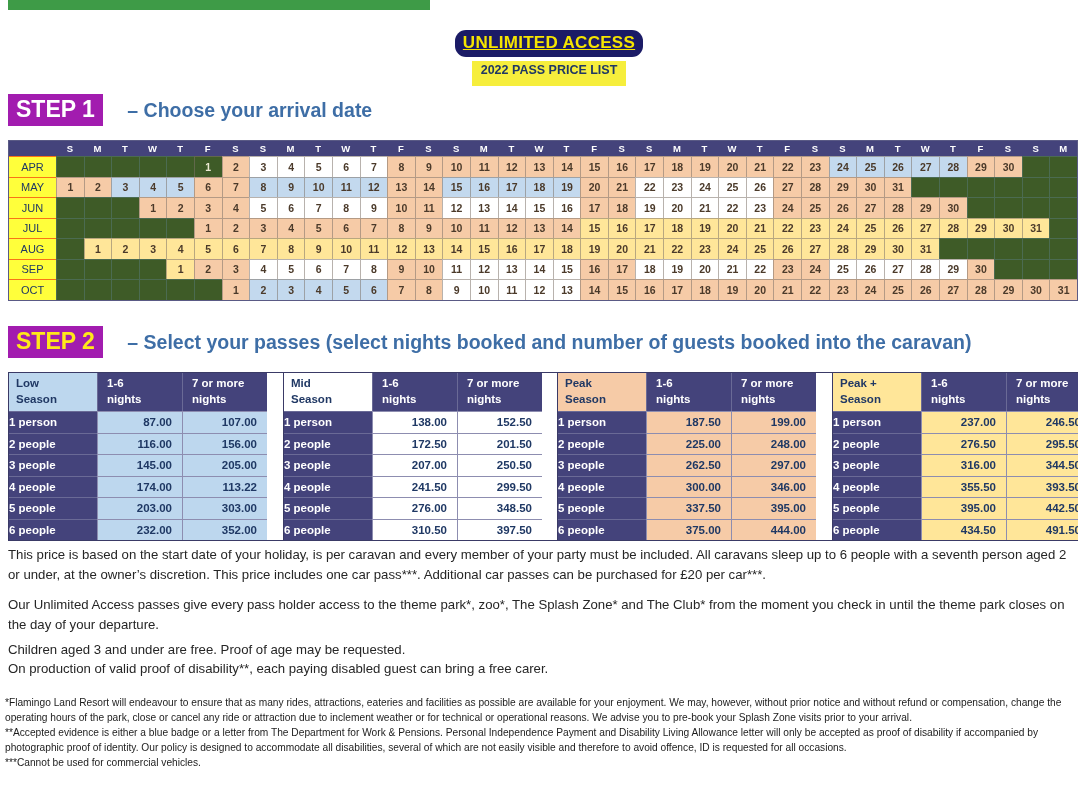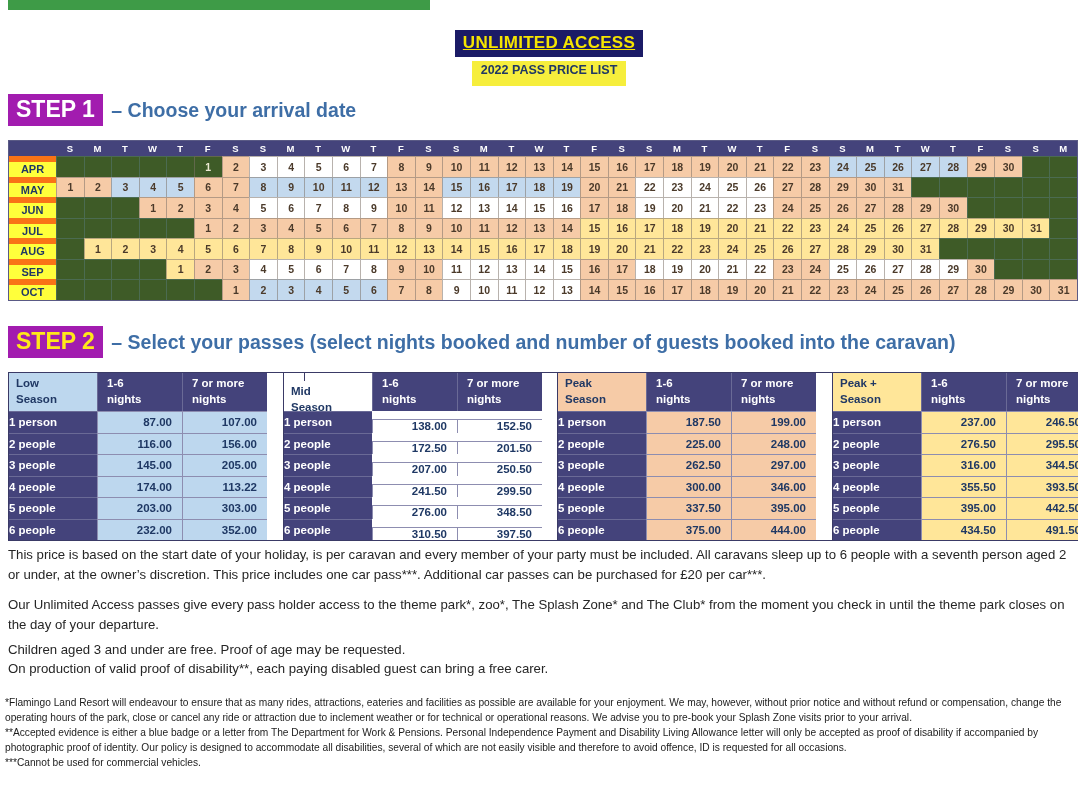--- a/index.html
+++ b/index.html
@@ -6,43 +6,43 @@
   body{
     width:1078px;height:807px;position:relative;overflow:hidden;
     background:#ffffff;font-family:"Liberation Sans",sans-serif;
   }
   
   .green-bar{position:absolute;left:8px;top:0;width:422px;height:10px;background:#3E9B47;}
 
   
   .title-wrap{position:absolute;left:399px;top:30px;width:300px;text-align:center;}
   .title-main{display:inline-block;background:#1b1b66;color:#f5e400;font-weight:bold;
-    font-size:17px;padding:3px 8px 4px;text-decoration:underline;letter-spacing:.3px;}
+    font-size:17px;padding:3px 8px 4px;text-decoration:underline;letter-spacing:.3px;border-radius:11px;}
   .title-sub{display:inline-block;background:#f6ee3c;color:#203864;font-weight:bold;
     font-size:12.5px;padding:2px 9px 9px;margin-top:4px;}
 
   
   .step{position:absolute;left:8px;white-space:nowrap;}
   .step1{top:94px;}
   .step2{top:326px;}
   .badge{display:inline-block;background:#a21caf;color:#ffffff;font-weight:bold;
     font-size:23px;padding:2px 8px 3px;vertical-align:middle;}
   .step2 .badge{color:#ffe81a;}
-  .step-heading{color:#3e6ea6;font-weight:bold;font-size:19.5px;vertical-align:middle;margin-left:4px;}
+  .step-heading{color:#3e6ea6;font-weight:bold;font-size:19.5px;vertical-align:middle;margin-left:20px;}
 
   
   #calendar{position:absolute;left:8px;top:140px;width:1070px;display:grid;
     grid-template-columns:47px repeat(37,1fr);
     grid-template-rows:15px repeat(7,20.5px);
     border:1px solid #5a5a85;box-sizing:border-box;}
   #calendar > div{box-sizing:border-box;}
   .cal-corner,.cal-dh{background:#44437B;}
   .cal-dh{color:#ffffff;font-weight:bold;font-size:9.5px;display:flex;align-items:center;justify-content:center;}
-  .cal-month{background:#FFFF3B;color:#203864;font-weight:bold;font-size:11px;
-    display:flex;align-items:center;justify-content:center;border-top:6px solid #f97316;}
+  .cal-month{background:#FFFF3B;color:#203864;font-weight:normal;font-size:11px;
+    display:flex;align-items:center;justify-content:center;border-top:1px solid #f97316;}
   .cal-day{display:flex;align-items:center;justify-content:center;
     font-size:10.5px;font-weight:600;color:#4b3a2a;
     border-left:1px solid rgba(125,115,105,.55);border-top:1px solid rgba(125,115,105,.55);}
   .c-gr{background:#3E5B27;border-left:1px solid rgba(110,150,190,.28);border-top:1px solid rgba(110,150,190,.28);}
   .c-na{background:#3E5B27;color:#edead3;}
   .c-pk{background:#F6CBA7;}
   .c-md{background:#FFFFFF;}
   .c-lw{background:#C3D9EE;}
   .c-pp{background:#FFE699;}
 
@@ -54,21 +54,21 @@
     border:1px solid #3a3a66;box-sizing:border-box;}
   .ptable .grid > div{box-sizing:border-box;}
   .st-season{padding:3px 0 0 7px;font-weight:bold;color:#203864;font-size:11.5px;line-height:1.35;}
   .st-colhead{background:#44437B;color:#ffffff;font-weight:bold;font-size:11.5px;
     padding:3px 0 0 9px;line-height:1.35;border-left:1px solid #6a6a96;}
   .st-rowlabel{background:#44437B;color:#ffffff;font-weight:bold;font-size:11.5px;
     display:flex;align-items:center;border-top:1px solid #6a6a96;}
   .st-val{display:flex;align-items:center;justify-content:flex-end;padding-right:10px;
     color:#1F3864;font-weight:bold;font-size:11.5px;
     border-top:1px solid #8d8db0;border-left:1px solid #8d8db0;}
-  .bg-low{background:#BDD7EE;} .bg-mid{background:#FFFFFF;margin-top:8px;}
+  .bg-low{background:#BDD7EE;} .bg-mid{background:#FFFFFF;}
   .bg-peak{background:#F6CBA7;} .bg-pp{background:#FFE699;}
 
   
   .para{position:absolute;left:8px;width:1066px;font-size:13.2px;color:#262626;line-height:1.5;}
   #para1{top:545px;} #para2{top:595px;}
   #line-children{top:640px;} #line-disability{top:659px;}
   .fine{position:absolute;left:5px;width:1070px;font-size:10.2px;color:#1c1c1c;line-height:1.48;}
   #fine-notes{top:695px;}
   .fine p{margin:0;}
 </style>

